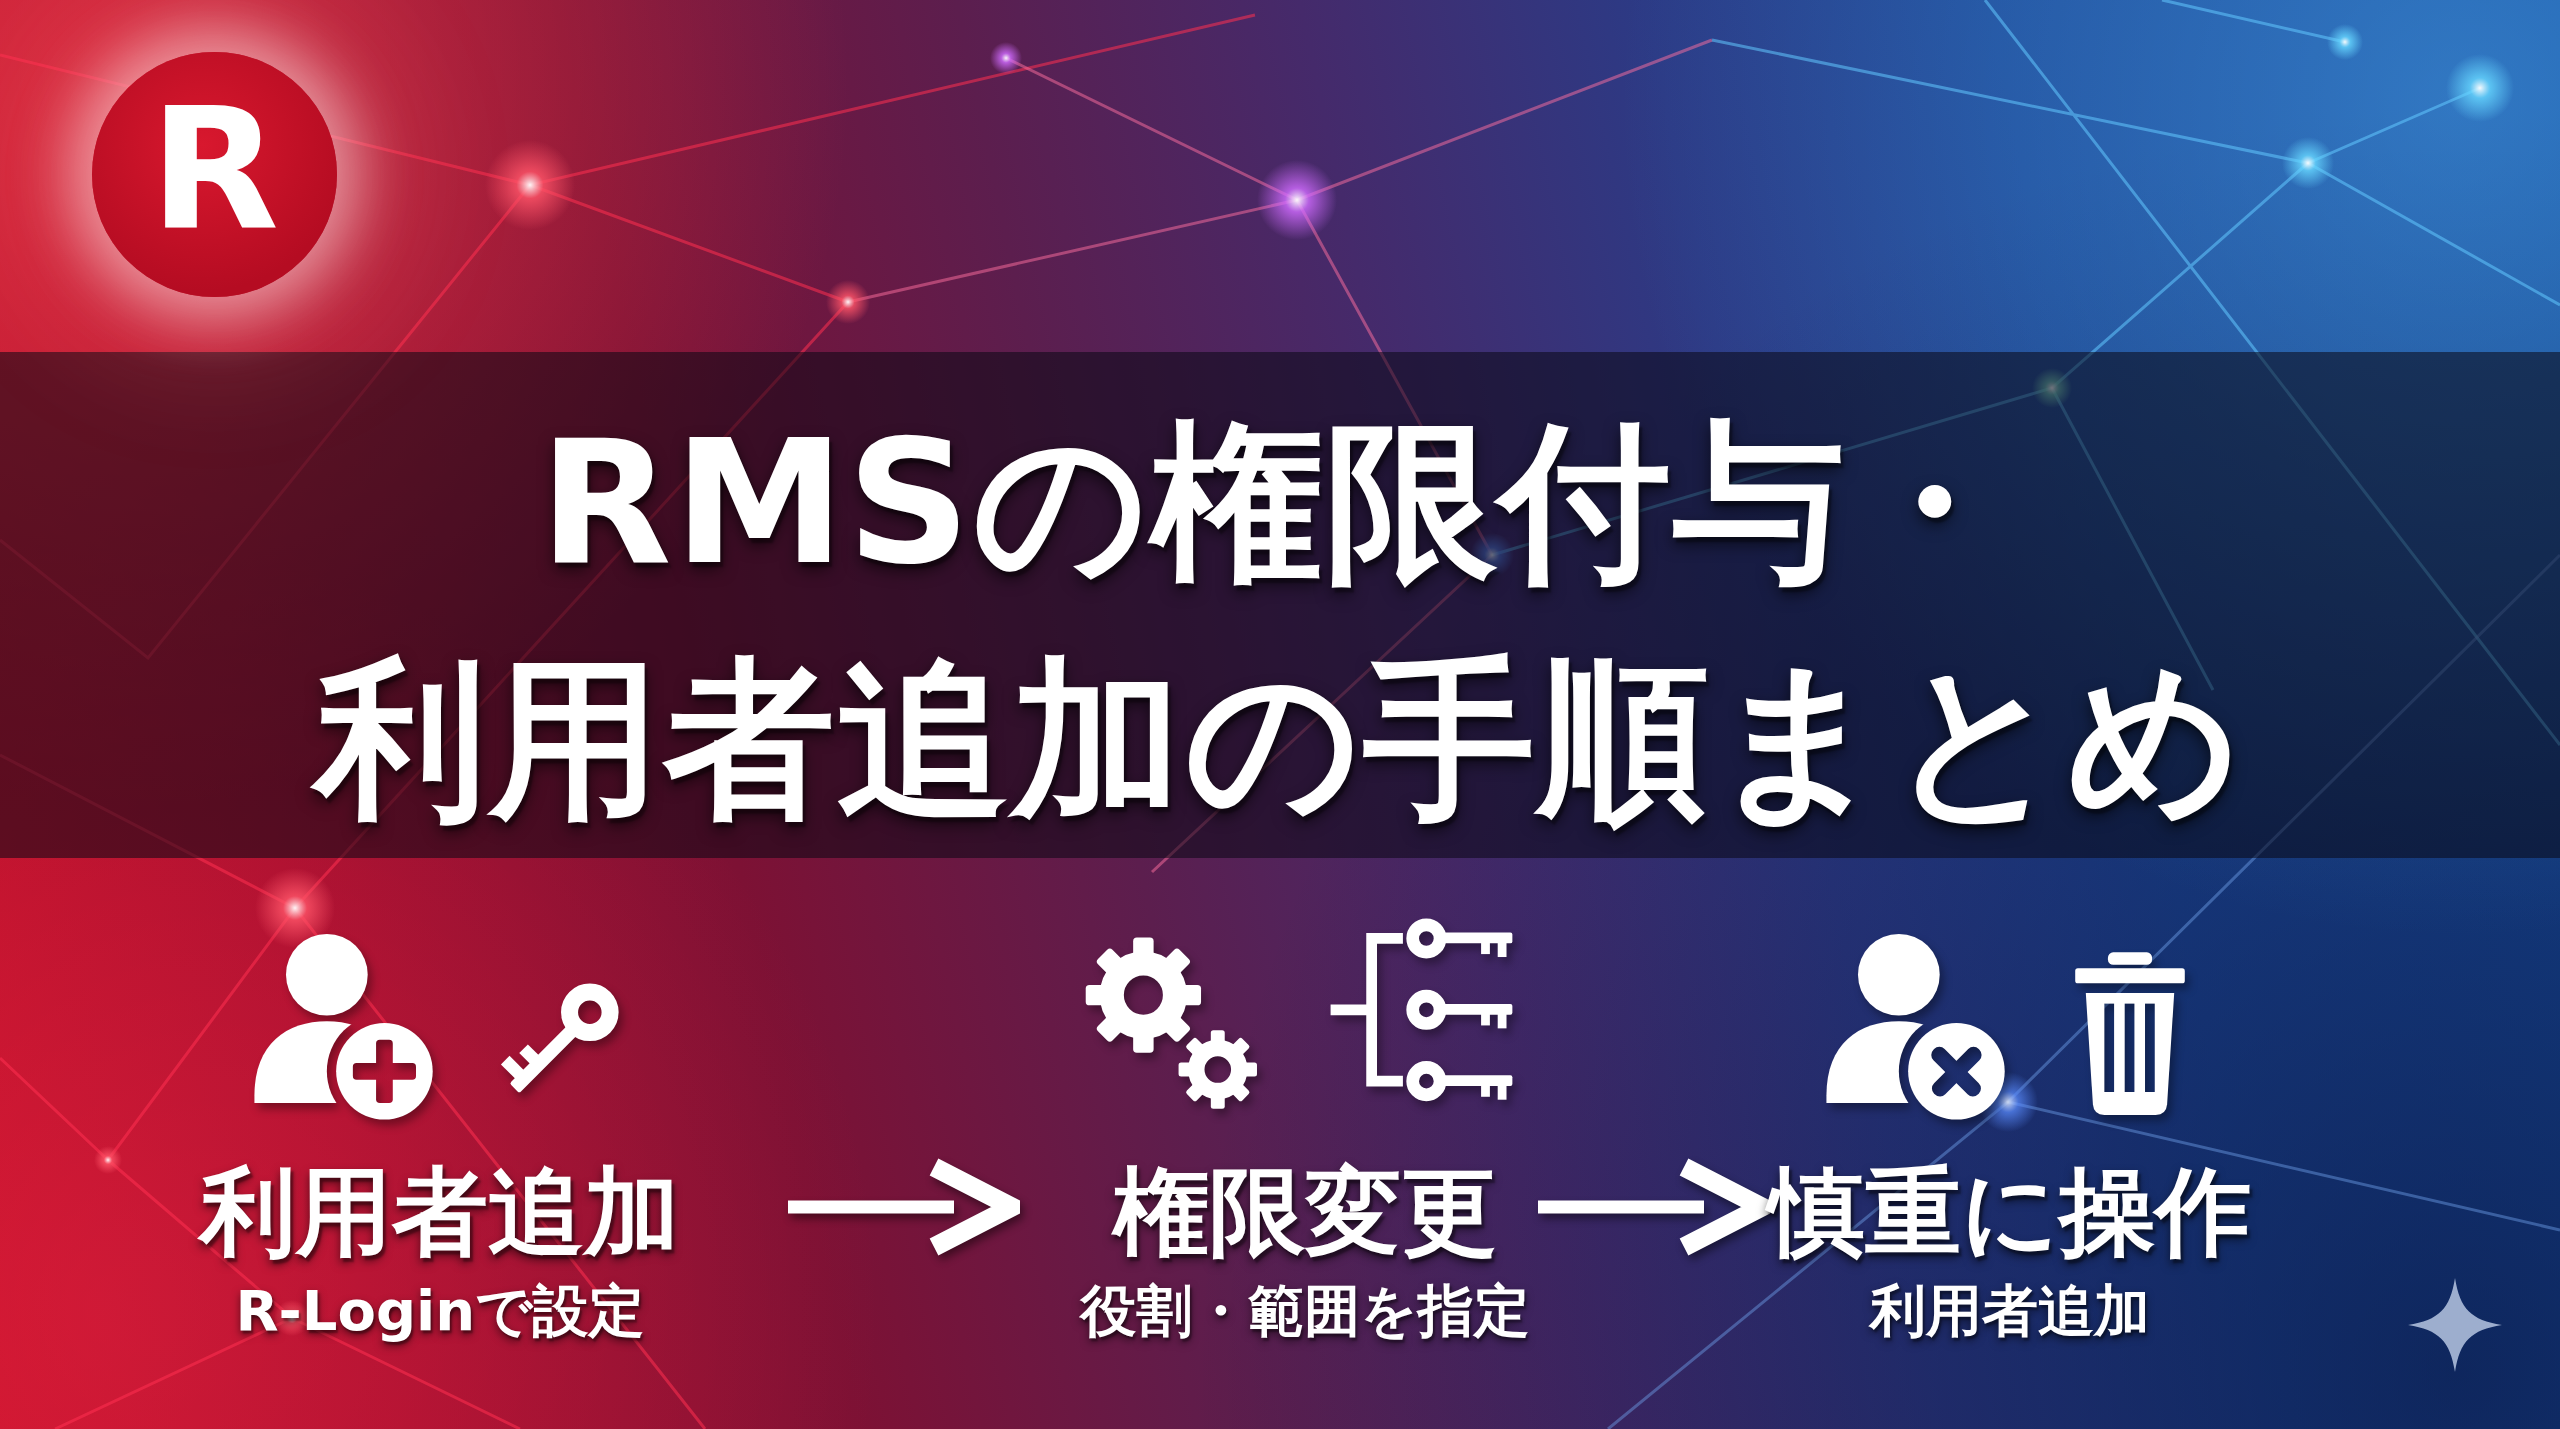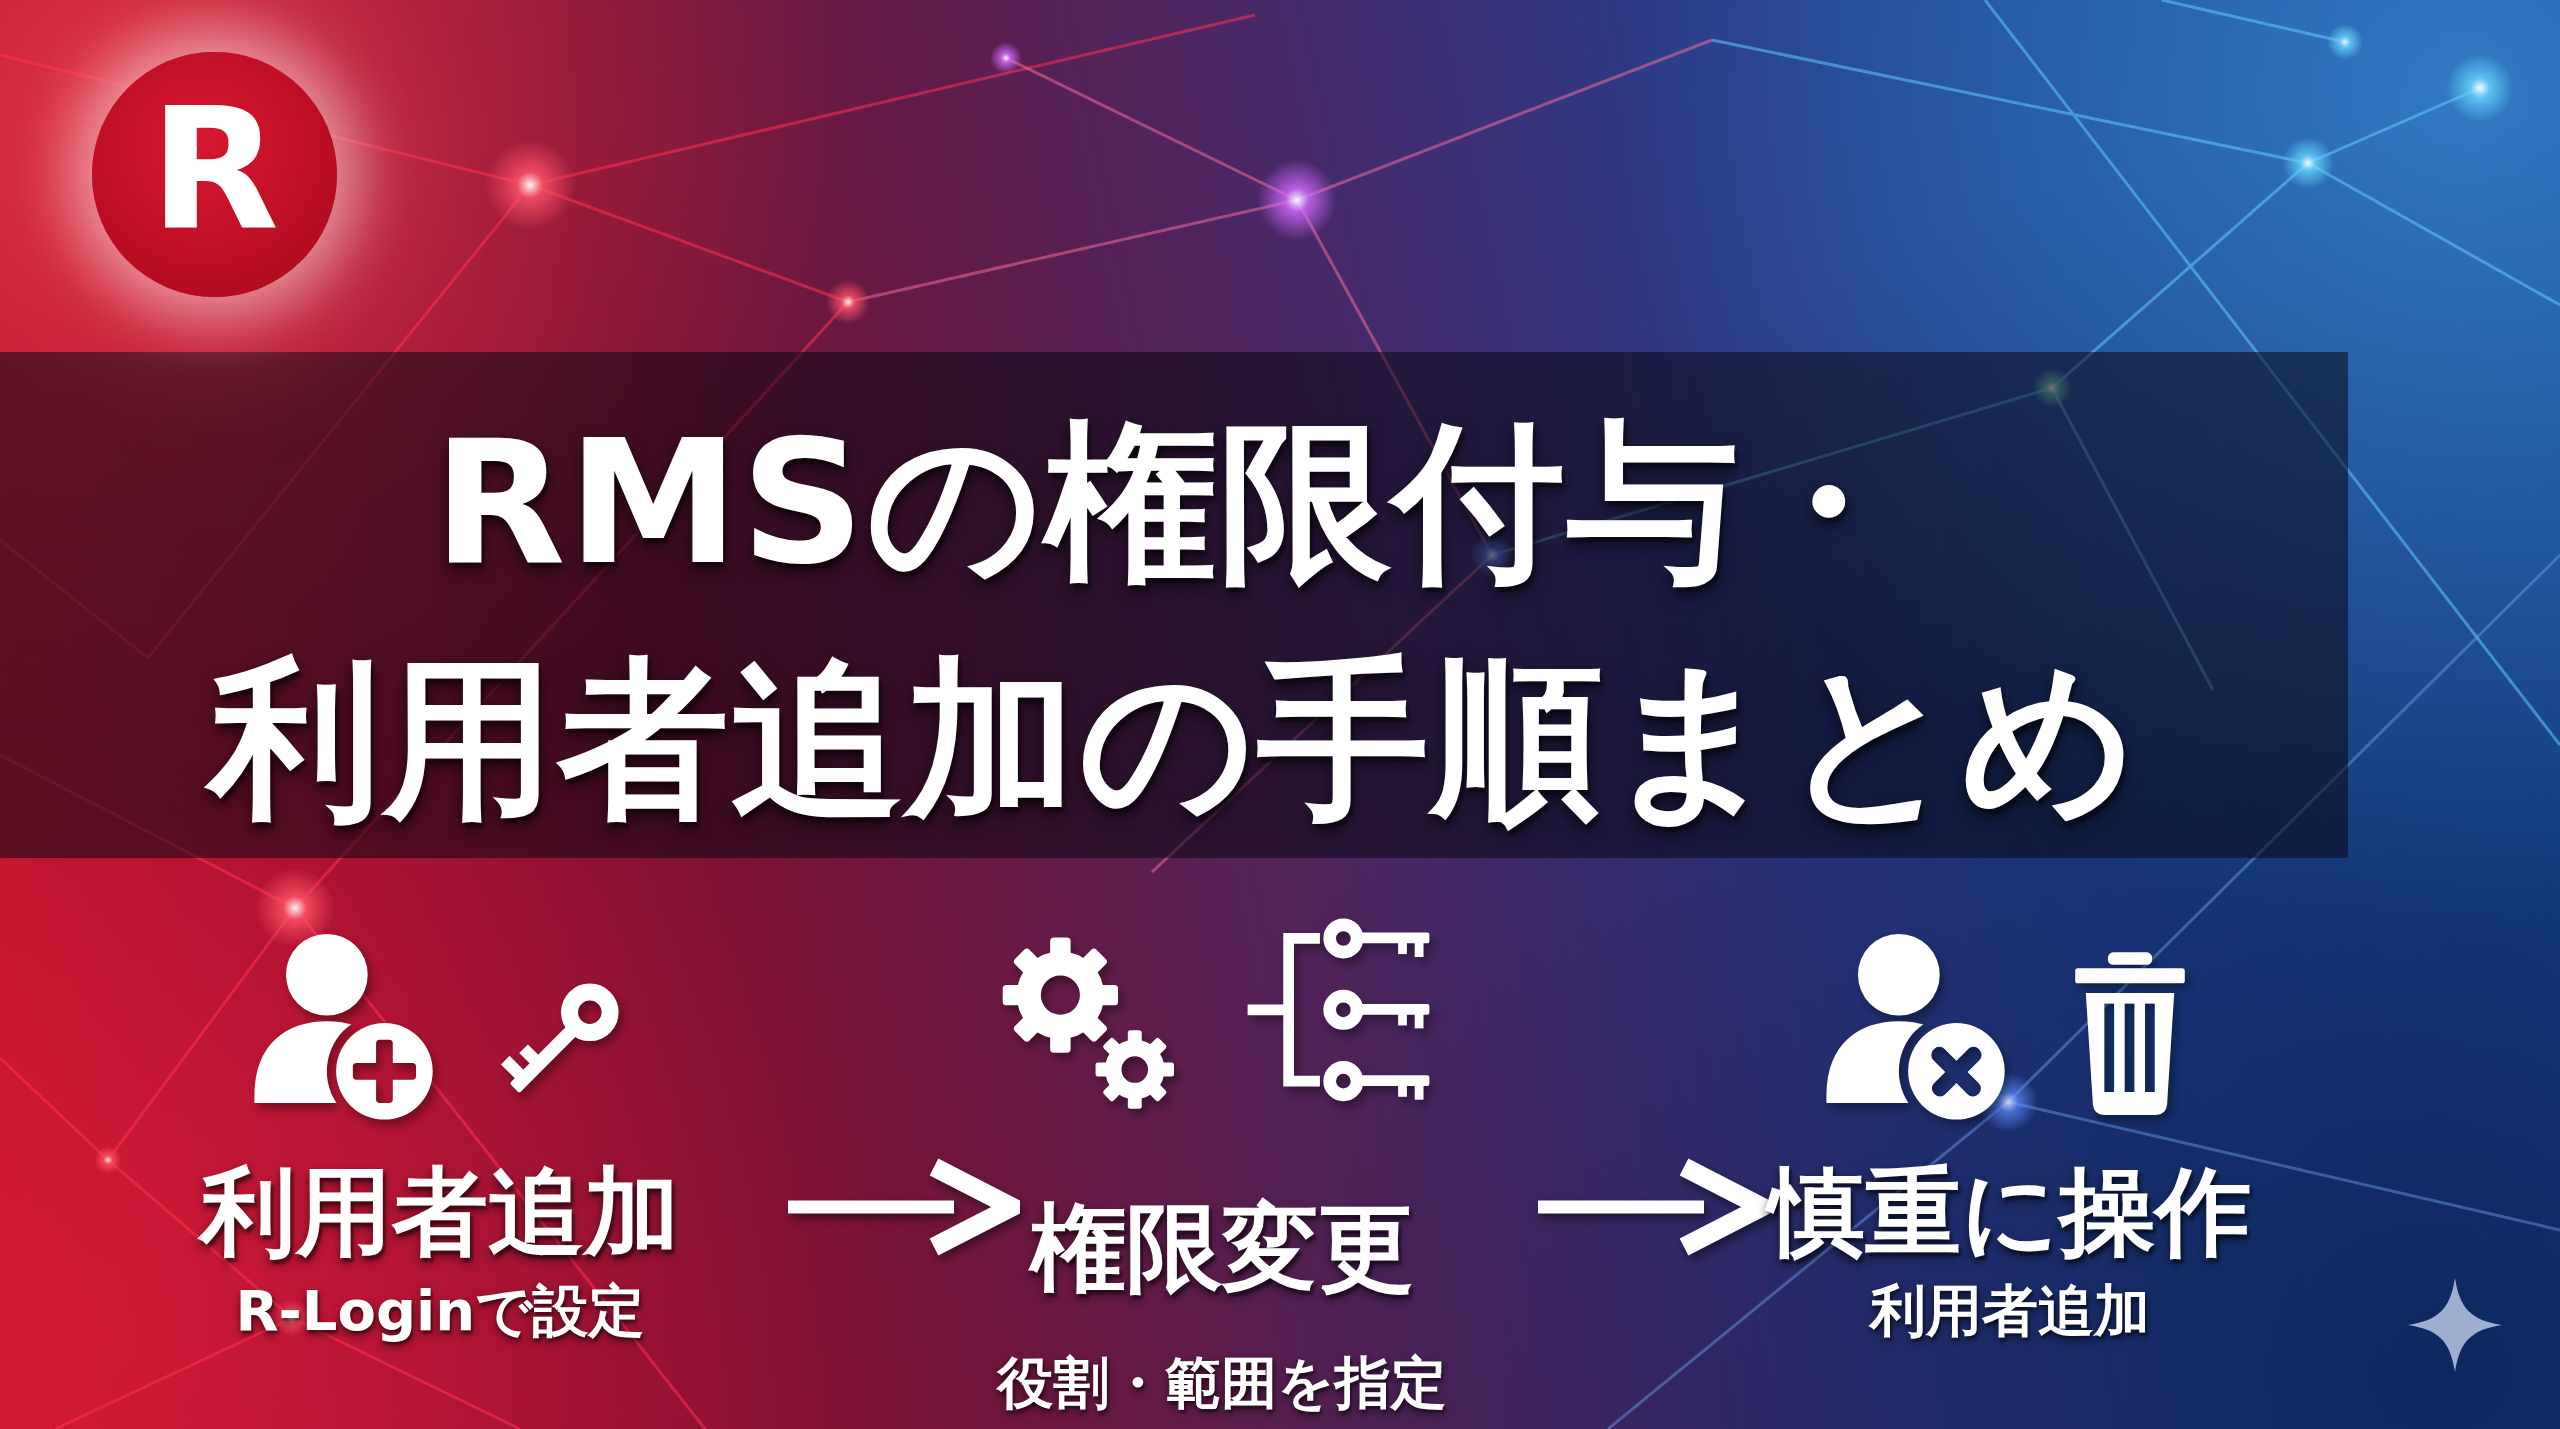--- a/index.html
+++ b/index.html
@@ -18,31 +18,31 @@
   
   .logo{
     position:absolute;left:92px;top:52px;width:245px;height:245px;border-radius:50%;
     background:radial-gradient(circle at 45% 38%,#d8182e,#b50c22 72%);
     box-shadow:0 0 55px 22px rgba(255,240,240,0.50), 0 0 130px 50px rgba(255,130,130,0.22);
     display:flex;align-items:center;justify-content:center;z-index:3;
   }
   .logo span{color:#fff;font-size:168px;font-weight:700;transform:translateY(-6px);}
   
   .band{
-    position:absolute;left:0;top:352px;width:2348px;height:506px;
+    position:absolute;left:0;top:352px;width:2560px;height:506px;
     background:rgba(10,8,20,0.55);z-index:2;
     display:flex;flex-direction:column;align-items:center;justify-content:center;
     padding-top:32px;box-sizing:border-box;
   }
   .title{color:#fff;font-weight:700;font-size:172px;line-height:1.38;letter-spacing:2px;
     text-align:center;text-shadow:0 7px 16px rgba(0,0,0,0.60),3px 5px 2px rgba(0,0,0,0.35);}
   .title span{display:block;}
   
   .step{position:absolute;top:915px;width:600px;z-index:3;display:flex;flex-direction:column;align-items:center;}
-  .s1{left:140px;} .s2{left:922px;gap:36px;} .s3{left:1710px;}
+  .s1{left:140px;} .s2{left:1005px;} .s3{left:1710px;}
   .icons{height:215px;display:flex;align-items:flex-end;gap:45px;
     filter:drop-shadow(4px 6px 4px rgba(0,0,0,0.35));}
   .slabel{margin-top:30px;color:#fff;font-weight:700;font-size:96px;line-height:1.1;white-space:nowrap;
     text-shadow:0 5px 10px rgba(0,0,0,0.55),3px 4px 2px rgba(0,0,0,0.35);}
   .ssub{margin-top:8px;color:#fff;font-weight:700;font-size:56px;white-space:nowrap;
     text-shadow:0 4px 8px rgba(0,0,0,0.55),2px 3px 2px rgba(0,0,0,0.35);}
   .arrow{position:absolute;top:1157px;z-index:3;filter:drop-shadow(3px 5px 4px rgba(0,0,0,0.45));}
   .a1{left:782px;} .a2{left:1532px;}
   .sparkle{position:absolute;left:2408px;top:1278px;z-index:3;}
 </style>

